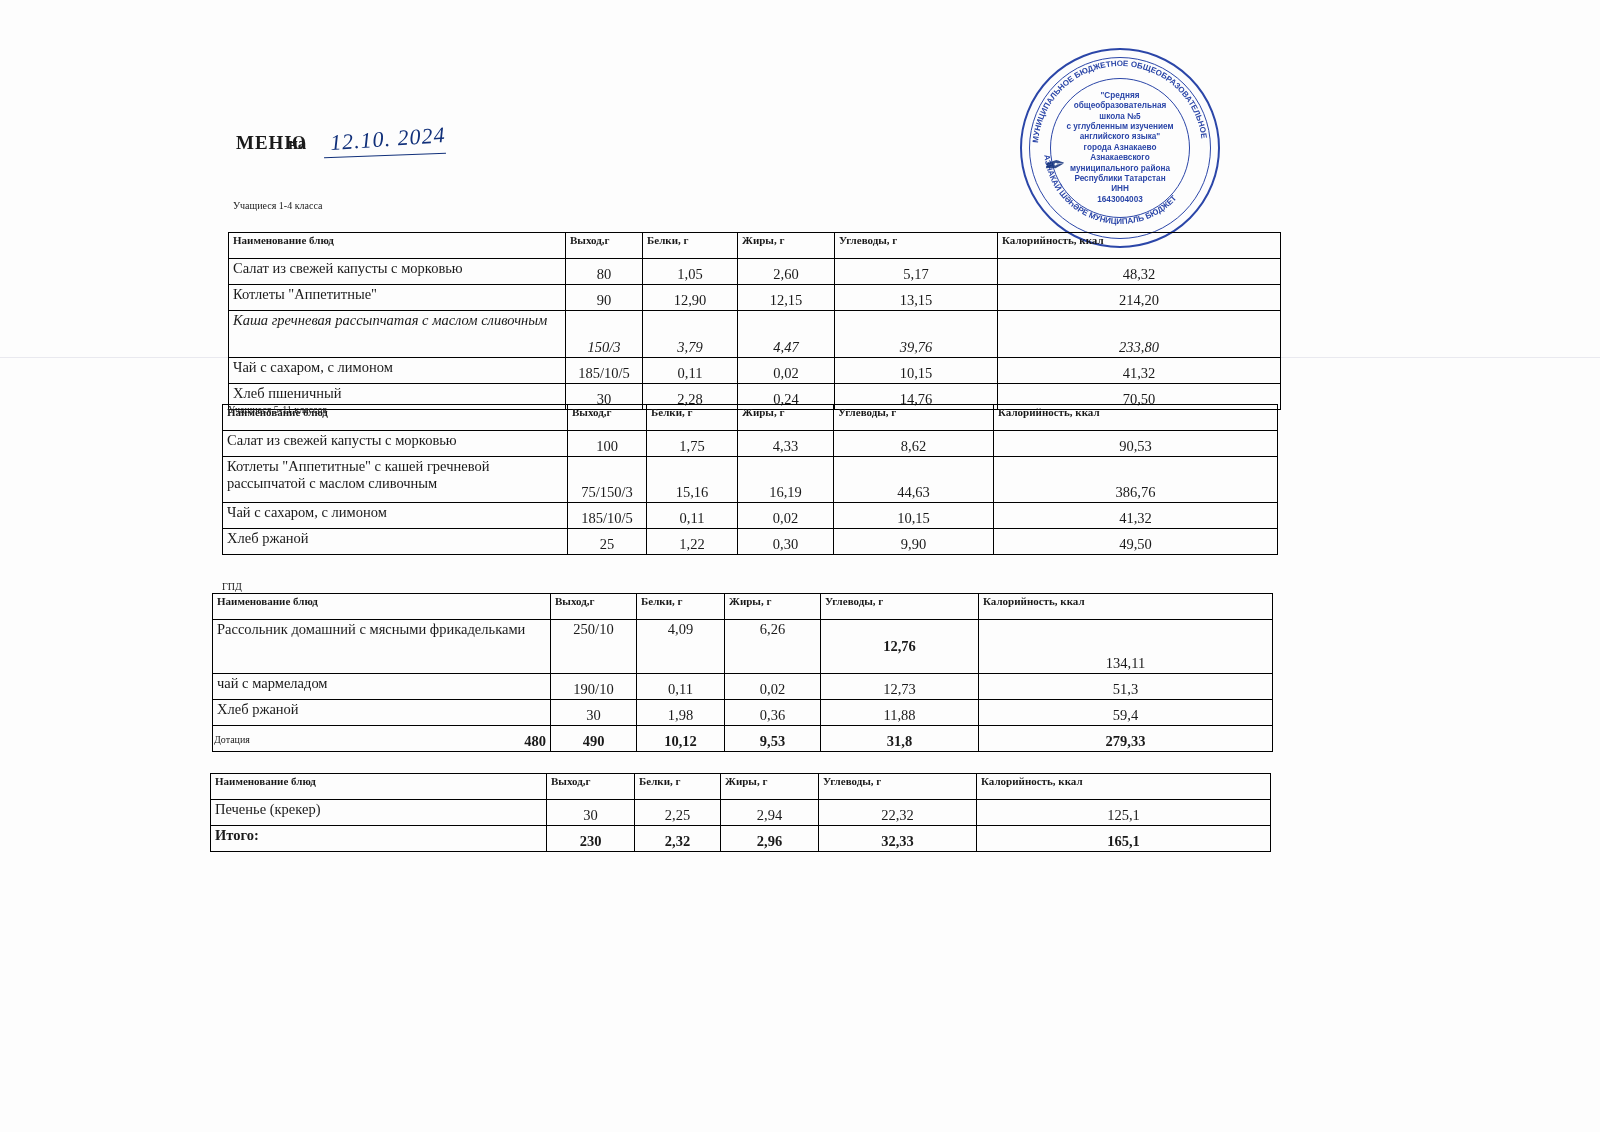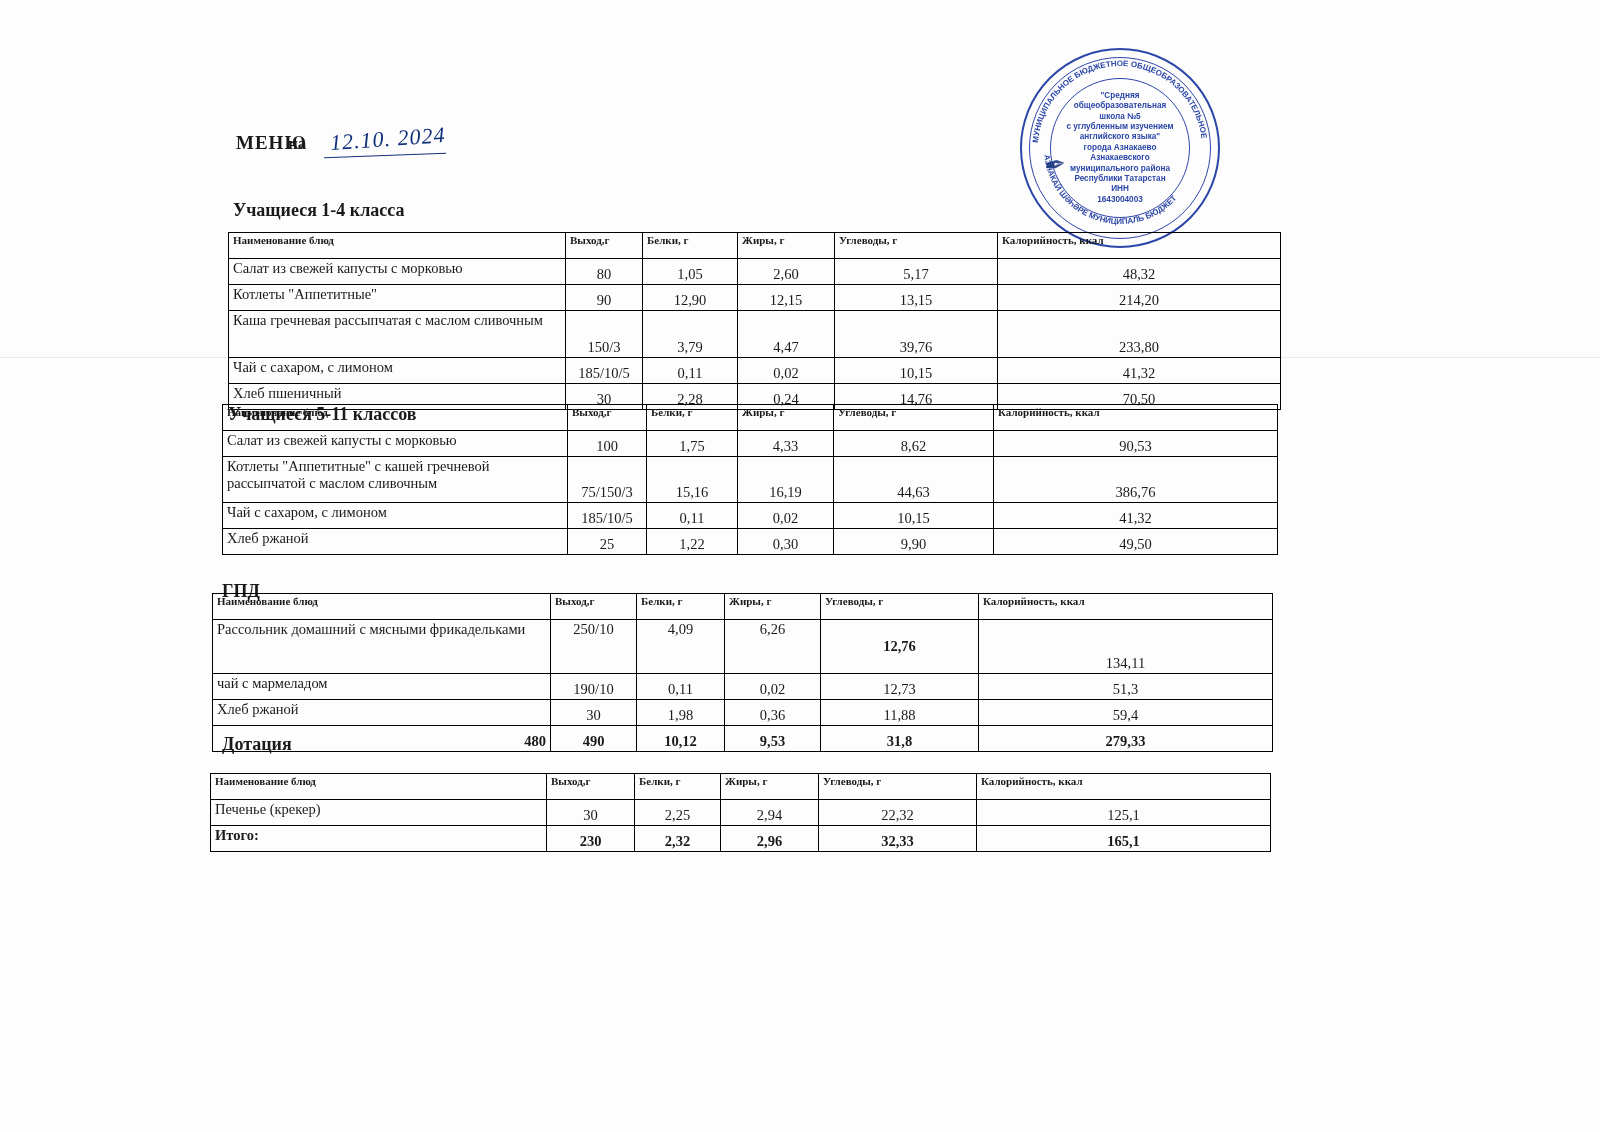--- a/index.html
+++ b/index.html
@@ -127,22 +127,22 @@
     color: #11307a;
     font-family: "Liberation Serif", serif;
     font-style: italic;
     transform: rotate(-8deg);
     opacity: .85;
   }
 
   
   .section-caption {
     position: absolute;
-    font-size: 18px;
-    font-weight: bold;
+    font-size: 10px;
+    font-weight: normal;
     font-family: "Liberation Serif", serif;
   }
 
   
   table.menu {
     position: absolute;
     border-collapse: collapse;
     table-layout: fixed;
     font-family: "Liberation Serif", serif;
     font-size: 14.5px;
@@ -233,21 +233,21 @@
         <td class="c">48,32</td>
       </tr>
       <tr>
         <td class="name">Котлеты "Аппетитные"</td>
         <td class="c">90</td>
         <td class="c">12,90</td>
         <td class="c">12,15</td>
         <td class="c">13,15</td>
         <td class="c">214,20</td>
       </tr>
-      <tr style="height:47px;">
+      <tr style="height:47px;font-style:italic;">
         <td class="name">Каша гречневая рассыпчатая с маслом сливочным</td>
         <td class="c">150/3</td>
         <td class="c">3,79</td>
         <td class="c">4,47</td>
         <td class="c">39,76</td>
         <td class="c">233,80</td>
       </tr>
       <tr>
         <td class="name">Чай с сахаром, с лимоном</td>
         <td class="c">185/10/5</td>
@@ -368,21 +368,21 @@
         <td class="total-label">480</td>
         <td class="total">490</td>
         <td class="total">10,12</td>
         <td class="total">9,53</td>
         <td class="total">31,8</td>
         <td class="total">279,33</td>
       </tr>
     </tbody>
   </table>
 
-  <div class="section-caption" style="left:222px; top:734px;">Дотация</div>
+  <div class="section-caption" style="left:214px; top:734px;">Дотация</div>
   <table class="menu" style="left:210px; top:773px; width:1060px;">
     <colgroup>
         <col style="width:336px">
         <col style="width:88px">
         <col style="width:86px">
         <col style="width:98px">
         <col style="width:158px">
         <col style="width:294px">
       </colgroup>
     <tbody>

